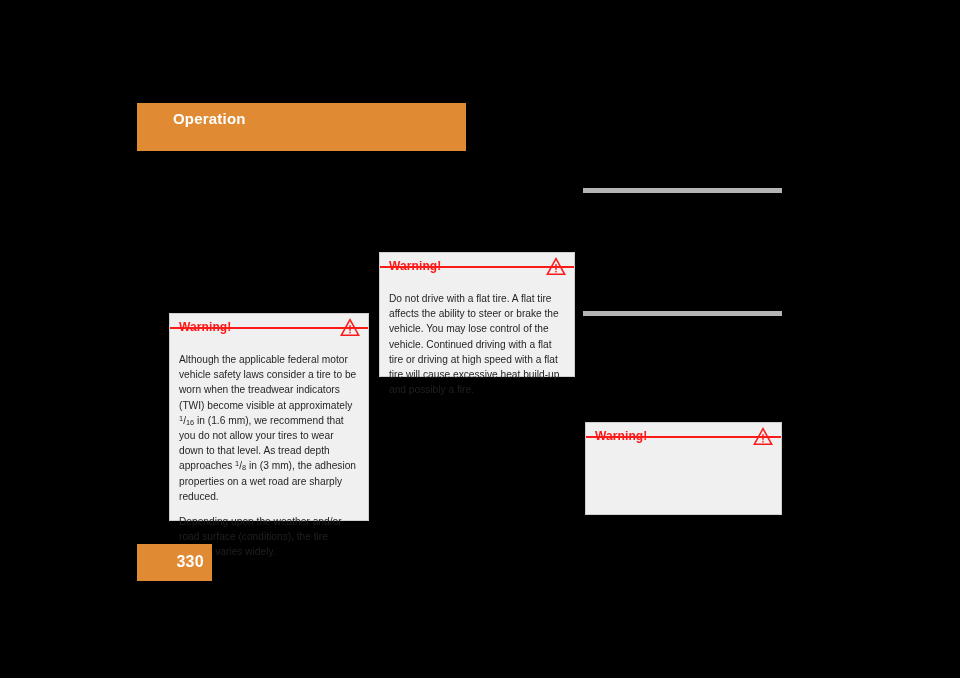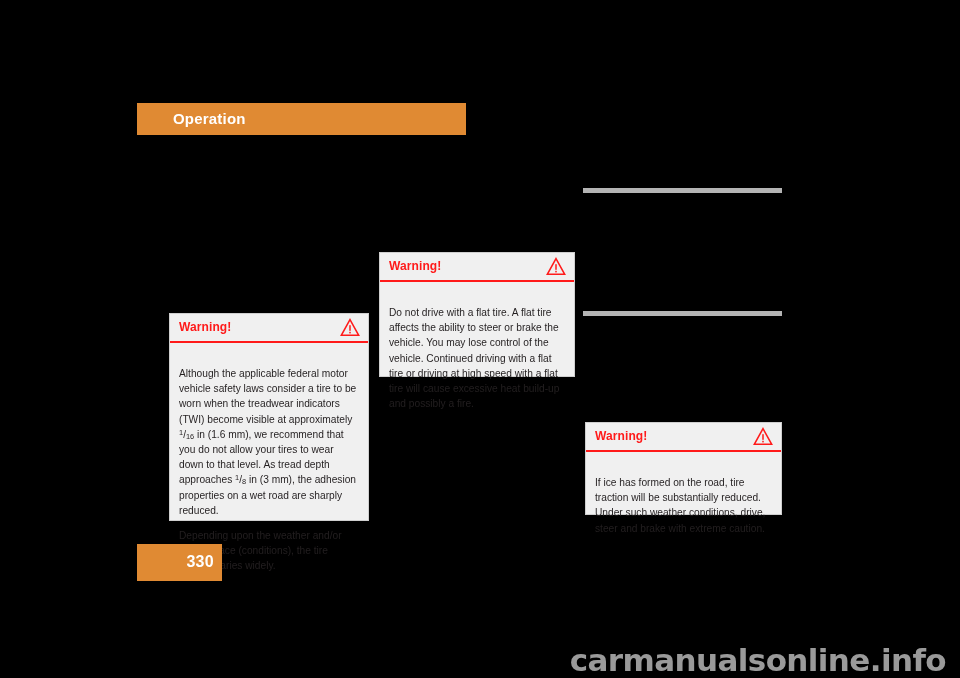--- a/index.html
+++ b/index.html
@@ -21,39 +21,39 @@
     height: 678px;
     background: #000000;
   }
 
   
   .section-header {
     position: absolute;
     left: 137px;
     top: 103px;
     width: 329px;
-    height: 32px;
+    height: 48px;
     background: #e08a33;
   }
   .section-header-label {
     position: absolute;
     left: 36px;
     top: 7px;
     font-size: 15px;
     font-weight: bold;
     color: #ffffff;
     letter-spacing: 0.2px;
   }
 
   
   .page-number-box {
     position: absolute;
     left: 137px;
     top: 544px;
-    width: 85px;
+    width: 75px;
     height: 37px;
     background: #e08a33;
   }
   .page-number-label {
     position: absolute;
     right: 8px;
     top: 9px;
     font-size: 16px;
     font-weight: bold;
     color: #ffffff;
@@ -62,21 +62,21 @@
 
   
   .warning-box {
     position: absolute;
     background: #f0f0f0;
     border: 1px solid #cfcfcf;
     box-sizing: border-box;
   }
   .warning-head {
     position: relative;
-    height: 29px;
+    height: 15px;
     padding: 0 9px;
     border-bottom: 2px solid #ff1a1a;
     box-sizing: border-box;
   }
   .warning-title {
     position: absolute;
     left: 9px;
     top: 6px;
     font-size: 12px;
     font-weight: bold;
@@ -198,24 +198,20 @@
     <div class="warning-head">
       <span class="warning-title">Warning!</span>
       <span class="warning-icon">
         <svg viewBox="0 0 20 19" width="20" height="19" aria-hidden="true">
           <path d="M10 1.6 L18.7 17.3 L1.3 17.3 Z" fill="none" stroke="#ff1a1a" stroke-width="1.5"></path>
           <rect x="9.25" y="7.2" width="1.5" height="5.6" fill="#ff1a1a"></rect>
           <rect x="9.25" y="13.8" width="1.5" height="1.6" fill="#ff1a1a"></rect>
         </svg>
       </span>
     </div>
-    <div class="warning-body">
-      <p class="warning-para">If ice has formed on the road, tire traction will be substantially reduced. Under such weather conditions, drive, steer and brake with extreme caution.</p>
-    </div>
   </div>
 
   <div class="page-number-box">
     <span class="page-number-label">330</span>
   </div>
 
-  <div class="watermark">carmanualsonline.info</div>
 
 </div>
 
 </body></html>

